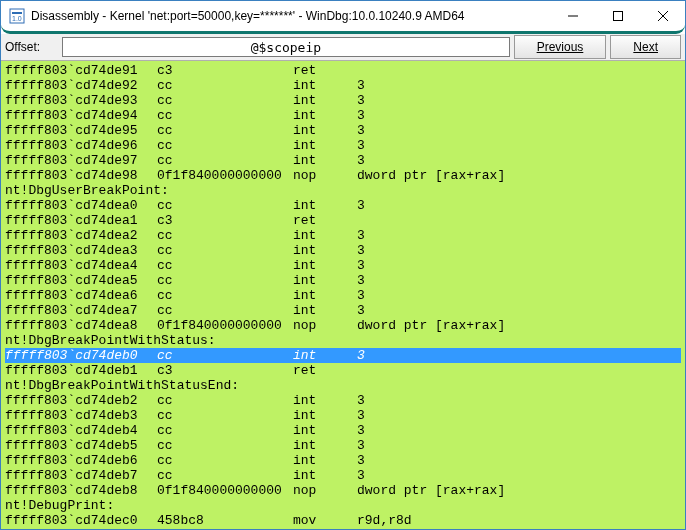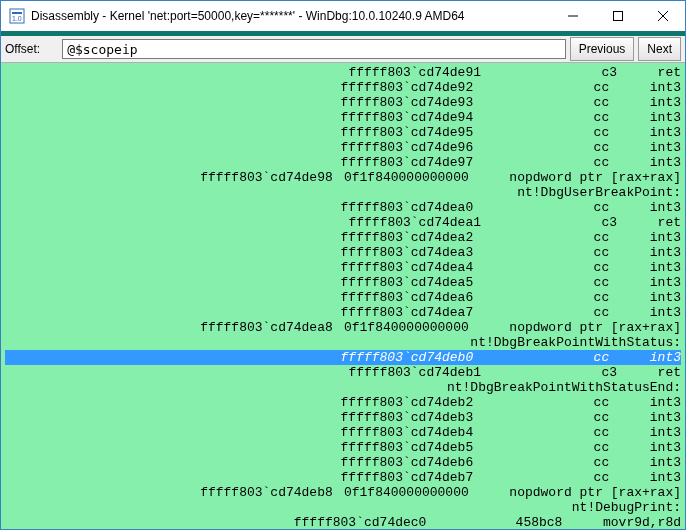--- a/index.html
+++ b/index.html
@@ -1,25 +1,25 @@
 <!DOCTYPE html>
 <html><head>
 <meta charset="utf-8">
 <style>
   html,body{margin:0;padding:0;font-family:"Segoe UI",Tahoma,sans-serif;font-size:12px;background:#fff;}
   .window{width:686px;height:530px;border:1px solid #3a80c0;box-sizing:border-box;display:flex;flex-direction:column;background:#fff;}
-  .titlebar{height:30px;background:#fff;display:flex;align-items:center;border-bottom:5px solid #0f766e;}
+  .titlebar{height:30px;background:#fff;display:flex;align-items:center;border-bottom:3px solid #0f766e;border-radius:9px;}
   .titlebar .icon{width:16px;height:16px;margin:0 6px 0 8px;display:flex;align-items:center;justify-content:center;}
   .titlebar .title{flex:1;font-size:12px;color:#000;white-space:nowrap;overflow:hidden;}
   .winbtn{width:45px;height:29px;display:flex;align-items:center;justify-content:center;color:#222;}
   .toolbar{height:26px;display:flex;align-items:center;border-bottom:1px solid #b0b0b0;background:#f0f0f0;padding:0 4px;gap:4px;}
   .toolbar label{font-size:12px;color:#000;margin-right:18px;}
-  .toolbar input{flex:1;height:20px;border:1px solid #7a7a7a;background:#fff;font-family:Consolas,monospace;font-size:13px;padding:0 4px;box-sizing:border-box;}
-  .tbtn{height:22px;padding:0 8px;border:1px solid #999;background:linear-gradient(#fdfdfd,#e4e4e4);font-size:12px;color:#000;display:flex;align-items:center;}
-  .client{flex:1;overflow:auto;background:#86efac;padding:2px 4px;font-family:Consolas,"Courier New",monospace;font-size:13px;line-height:15px;white-space:pre;color:#000;text-align:right;}
+  .toolbar input{flex:1;height:20px;border:1px solid #7a7a7a;background:#fff;font-family:Consolas,monospace;font-size:13px;padding:0 4px;box-sizing:border-box;text-align:center;}
+  .tbtn{height:22px;padding:0 22px;border:1px solid #999;background:linear-gradient(#fdfdfd,#e4e4e4);font-size:12px;color:#000;display:flex;align-items:center;text-decoration:underline;}
+  .client{flex:1;overflow:auto;background:#bef264;padding:2px 4px;font-family:Consolas,"Courier New",monospace;font-size:13px;line-height:15px;white-space:pre;color:#000;}
   .row{display:block;}
   .row.hl{background:#3399ff;color:#fff;font-style:italic;}
   .c-addr{display:inline-block;width:152px;}
   .c-bytes{display:inline-block;width:136px;}
   .c-mn{display:inline-block;width:64px;}
   .c-op{display:inline-block;}
 </style>
 </head>
 <body>
 

